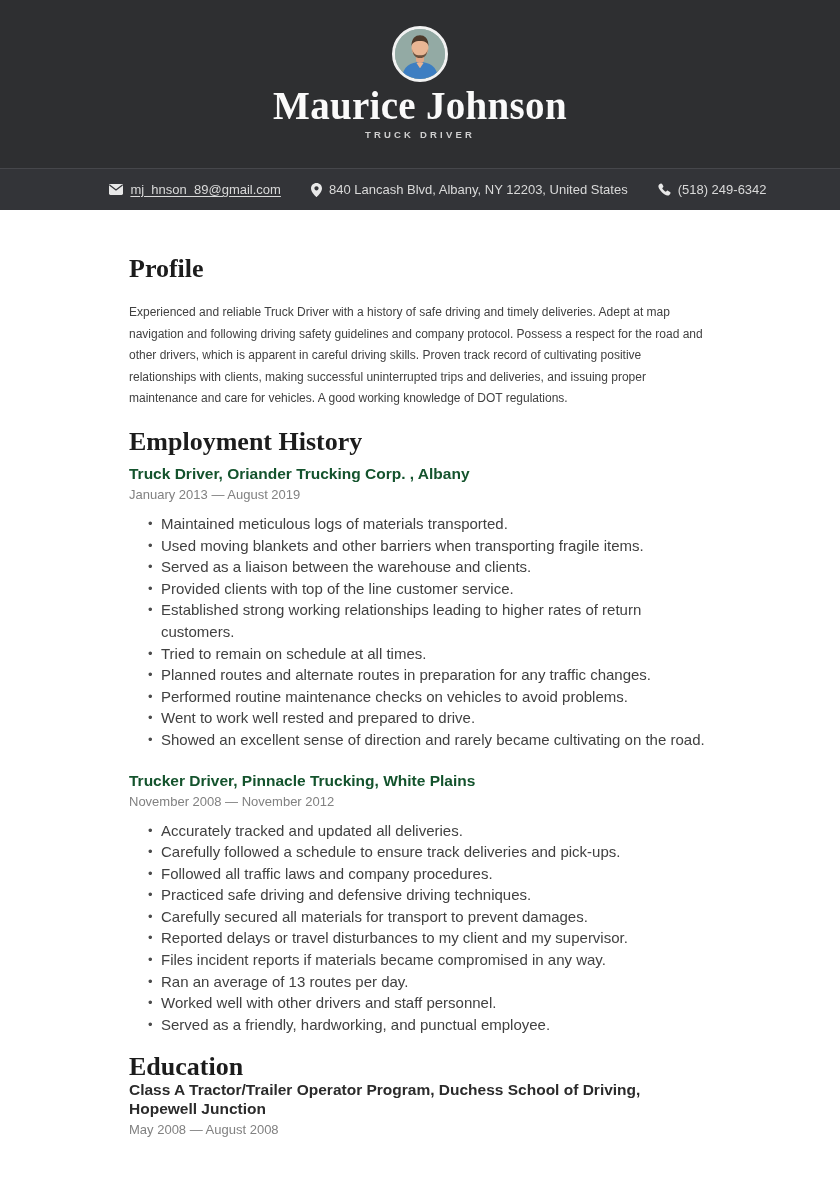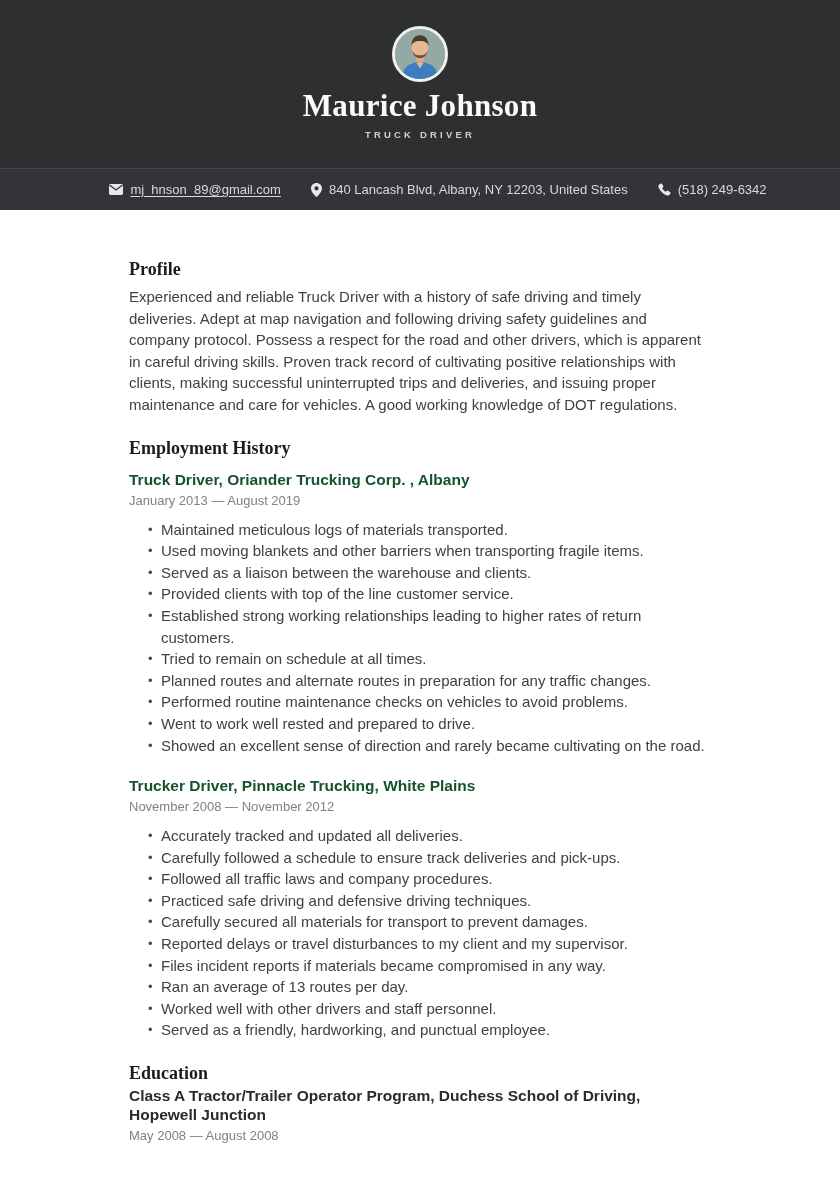--- a/index.html
+++ b/index.html
@@ -23,45 +23,45 @@
   }
   .avatar{
     width:56px;height:56px;border-radius:50%;
     border:3px solid #f2f2f2;overflow:hidden;background:#93aaa4;
     flex:0 0 auto;
   }
   .avatar svg{display:block;width:100%;height:100%;}
   .hero-name{
     margin-top:7px;
     font-family:"Liberation Serif","DejaVu Serif",serif;
-    font-weight:700;font-size:31px;line-height:34px;color:var(--name-color);
+    font-weight:700;font-size:39px;line-height:34px;color:var(--name-color);
     letter-spacing:.3px;
   }
   .hero-title{
     margin-top:6px;font-size:9.5px;font-weight:700;
     letter-spacing:3.2px;color:var(--subtitle-color);
   }
   
   .contact{
     height:42px;background:var(--contact-bg);
     border-top:1px solid var(--divider);
     display:flex;align-items:center;justify-content:center;gap:30px;
     font-size:13px;color:var(--contact-text);padding-left:36px;
   }
   .contact-item{display:flex;align-items:center;gap:7px;}
   .contact-item svg{display:block;flex:0 0 auto;}
   .contact a{color:var(--contact-text);text-decoration:underline;text-underline-offset:2px;}
   
   .content{padding:46px 129px 0 129px;}
   h2.section{
     font-family:"Liberation Serif","DejaVu Serif",serif;
-    font-weight:700;font-size:18px;line-height:26px;color:var(--heading-color);
+    font-weight:700;font-size:26px;line-height:26px;color:var(--heading-color);
   }
   .profile-text{
-    margin-top:4px;font-size:15px;line-height:21.6px;color:var(--body-text);
+    margin-top:20px;font-size:12px;line-height:21.6px;color:var(--body-text);
   }
   .section-block{margin-top:19px;}
   .job{margin-top:9px;}
   .job + .job{margin-top:20px;}
   .job-title{
     font-size:15.5px;font-weight:700;color:#14532d;line-height:19px;
     font-family:"Liberation Sans","DejaVu Sans",sans-serif;
   }
   .job-dates{margin-top:4px;font-size:13px;color:var(--muted-text);line-height:16px;}
   ul.bullets{margin-top:10px;list-style:none;margin-left:19px;}

